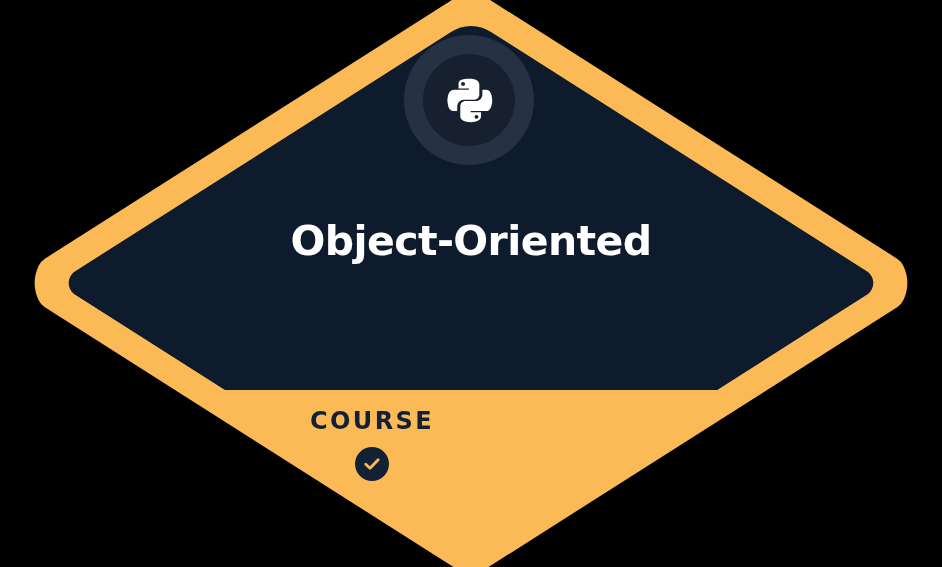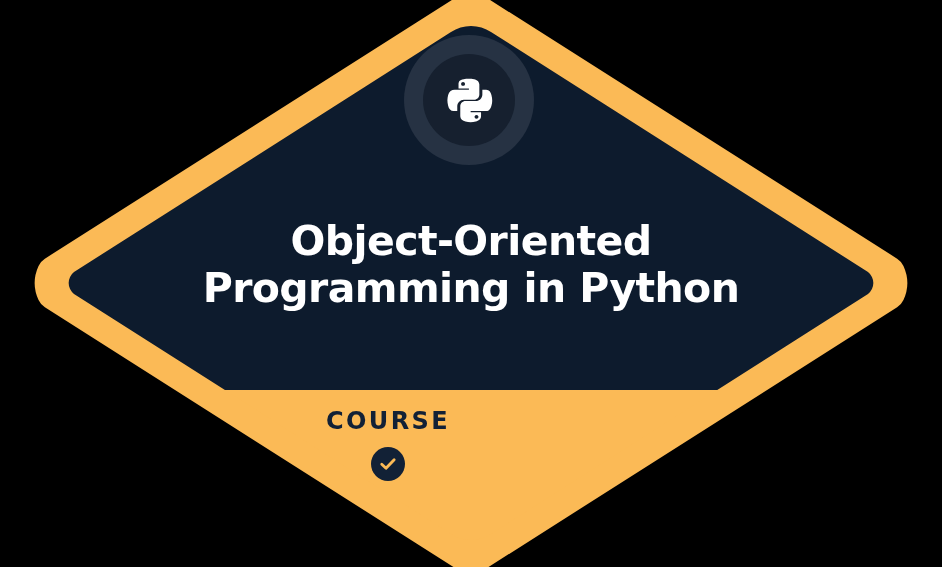--- a/index.html
+++ b/index.html
@@ -87,21 +87,21 @@
     font-weight: 700;
     line-height: 47px;
     letter-spacing: -0.6px;
     white-space: nowrap;
   }
   .course-title .title-line { display: block; }
 
   
   .status-block {
     position: absolute;
-    left: 16px;
+    left: 0;
     top: 405px;
     width: 744px;
     text-align: center;
   }
   .status-text {
     color: #122136;
     font-family: "DejaVu Sans", "Liberation Sans", sans-serif;
     font-size: 24px;
     font-weight: 700;
     line-height: 32px;
@@ -171,21 +171,20 @@
       <div class="emblem-glyph">
         <svg viewBox="0 0 110 110" aria-hidden="true">
           <path fill="#ffffff" d="M54.3 6.2c-4.1 0-8 .35-11.4 1-10.1 1.8-11.9 5.5-11.9 12.4v9.1h23.8v3h-32.7c-6.9 0-13 4.2-14.9 12.1-2.2 9.1-2.3 14.8 0 24.3 1.7 7.1 5.7 12.1 12.7 12.1h8.2v-10.9c0-7.9 6.8-14.9 14.9-14.9h23.8c6.6 0 11.9-5.5 11.9-12.1v-22.7c0-6.5-5.4-11.3-11.9-12.4-4.1-.7-8.4-1-12.5-1zm-12.9 7.3c2.5 0 4.5 2 4.5 4.6 0 2.5-2 4.5-4.5 4.5-2.5 0-4.5-2-4.5-4.5 0-2.6 2-4.6 4.5-4.6z"></path>
           <path fill="#ffffff" d="M85.6 31.7v10.6c0 8.2-7 15.2-14.9 15.2h-23.8c-6.5 0-11.9 5.6-11.9 12.1v22.7c0 6.5 5.6 10.3 11.9 12.1 7.5 2.2 14.8 2.6 23.8 0 6-1.7 11.9-5.2 11.9-12.1v-9.1h-23.8v-3h35.7c6.9 0 9.5-4.8 11.9-12.1 2.5-7.5 2.4-14.7 0-24.3-1.7-7-5-12.1-11.9-12.1h-8.9zm-13.4 57.4c2.5 0 4.5 2 4.5 4.5 0 2.6-2 4.6-4.5 4.6-2.5 0-4.5-2-4.5-4.6 0-2.5 2-4.5 4.5-4.5z"></path>
         </svg>
       </div>
     </div>
 
     <div class="course-title">
       <span class="title-line">Object-Oriented</span>
-      <span class="title-line">Programming in Python</span>
     </div>
 
     <div class="status-block">
       <div class="status-text">
         <span class="status-line">COURSE</span>
       </div>
       <div class="check-badge">
         <svg viewBox="0 0 24 24" aria-hidden="true">
           <path d="M4.5 12.4 L9.6 17.2 L19.4 6.8" fill="none" stroke="#fbba56" stroke-width="3.4" stroke-linecap="round" stroke-linejoin="round"></path>
         </svg>

